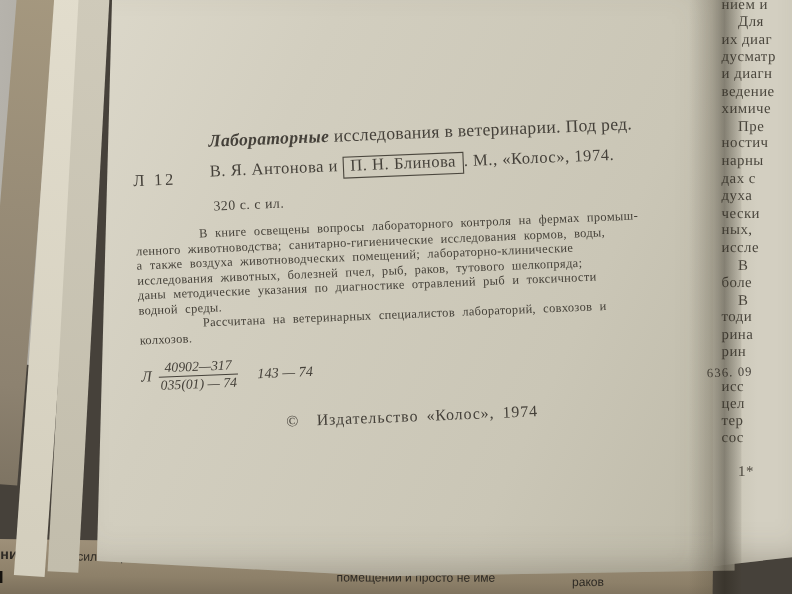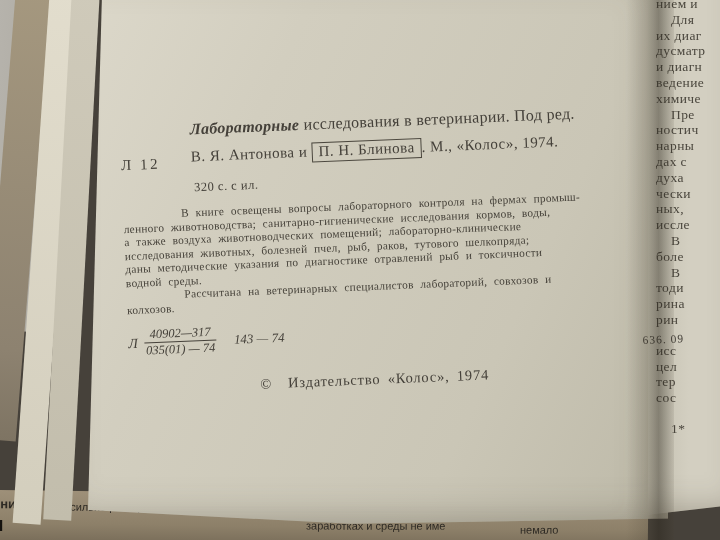--- a/index.html
+++ b/index.html
@@ -97,22 +97,22 @@
 </head>
 <body>
 
 <div class="scene">
 
   <div class="newspaper">
     <div class="np bold" style="left:12px;top:6px">ния,</div>
     <div class="np glyph" style="left:4px;top:27px">Ч</div>
     <div class="np" style="left:82px;top:9px">сильно расстраивают кон</div>
     <div class="np" style="left:312px;top:6px">красное у</div>
-    <div class="np" style="left:318px;top:25px">заработках и среды не име</div>
-    <div class="np" style="left:532px;top:27px">немало</div>
+    <div class="np" style="left:318px;top:25px">помещений и просто не име</div>
+    <div class="np" style="left:532px;top:27px">раков</div>
     <div class="np" style="left:600px;top:40px">чис</div>
   </div>
 
   <div class="gray-page">
     <div>н кры</div>
     <div>пошло</div>
     <div>й кры</div>
     <div>ате по</div>
     <div>котор</div>
     <div>Но н</div>

